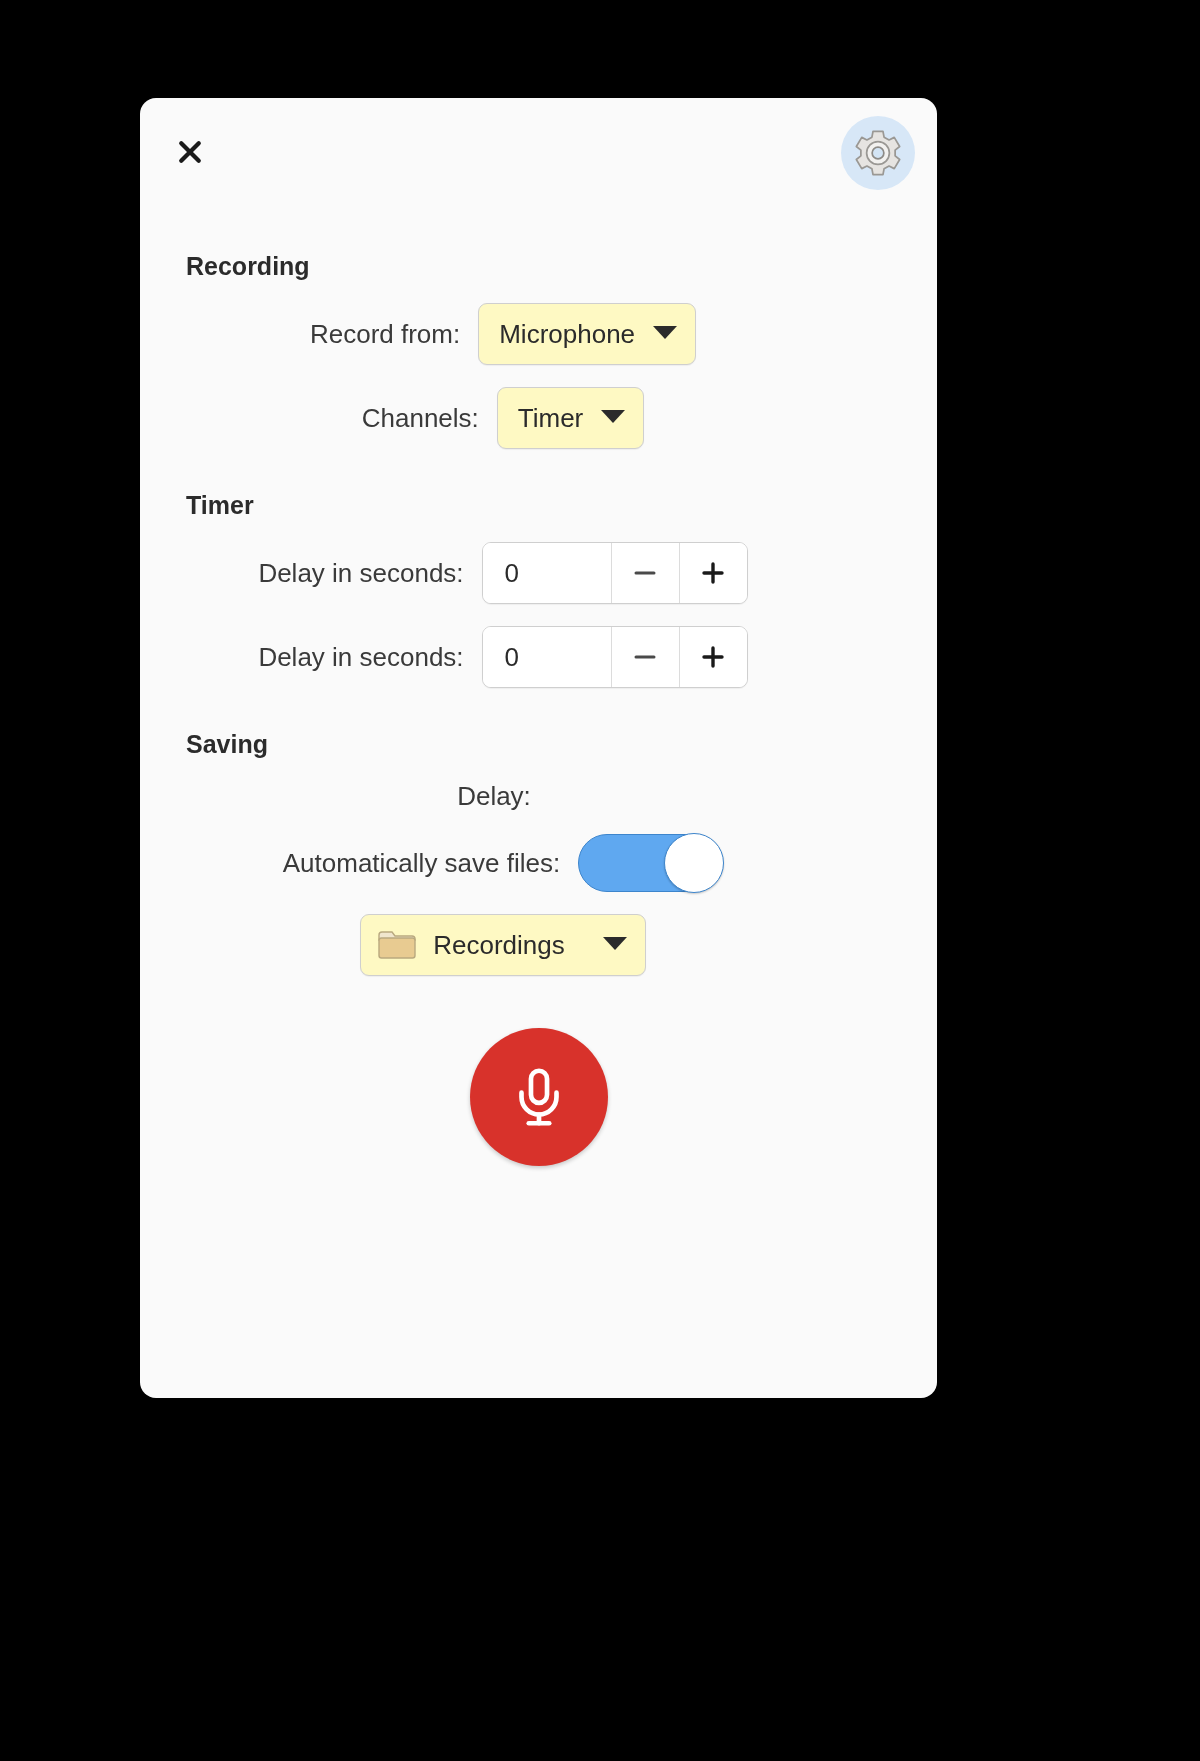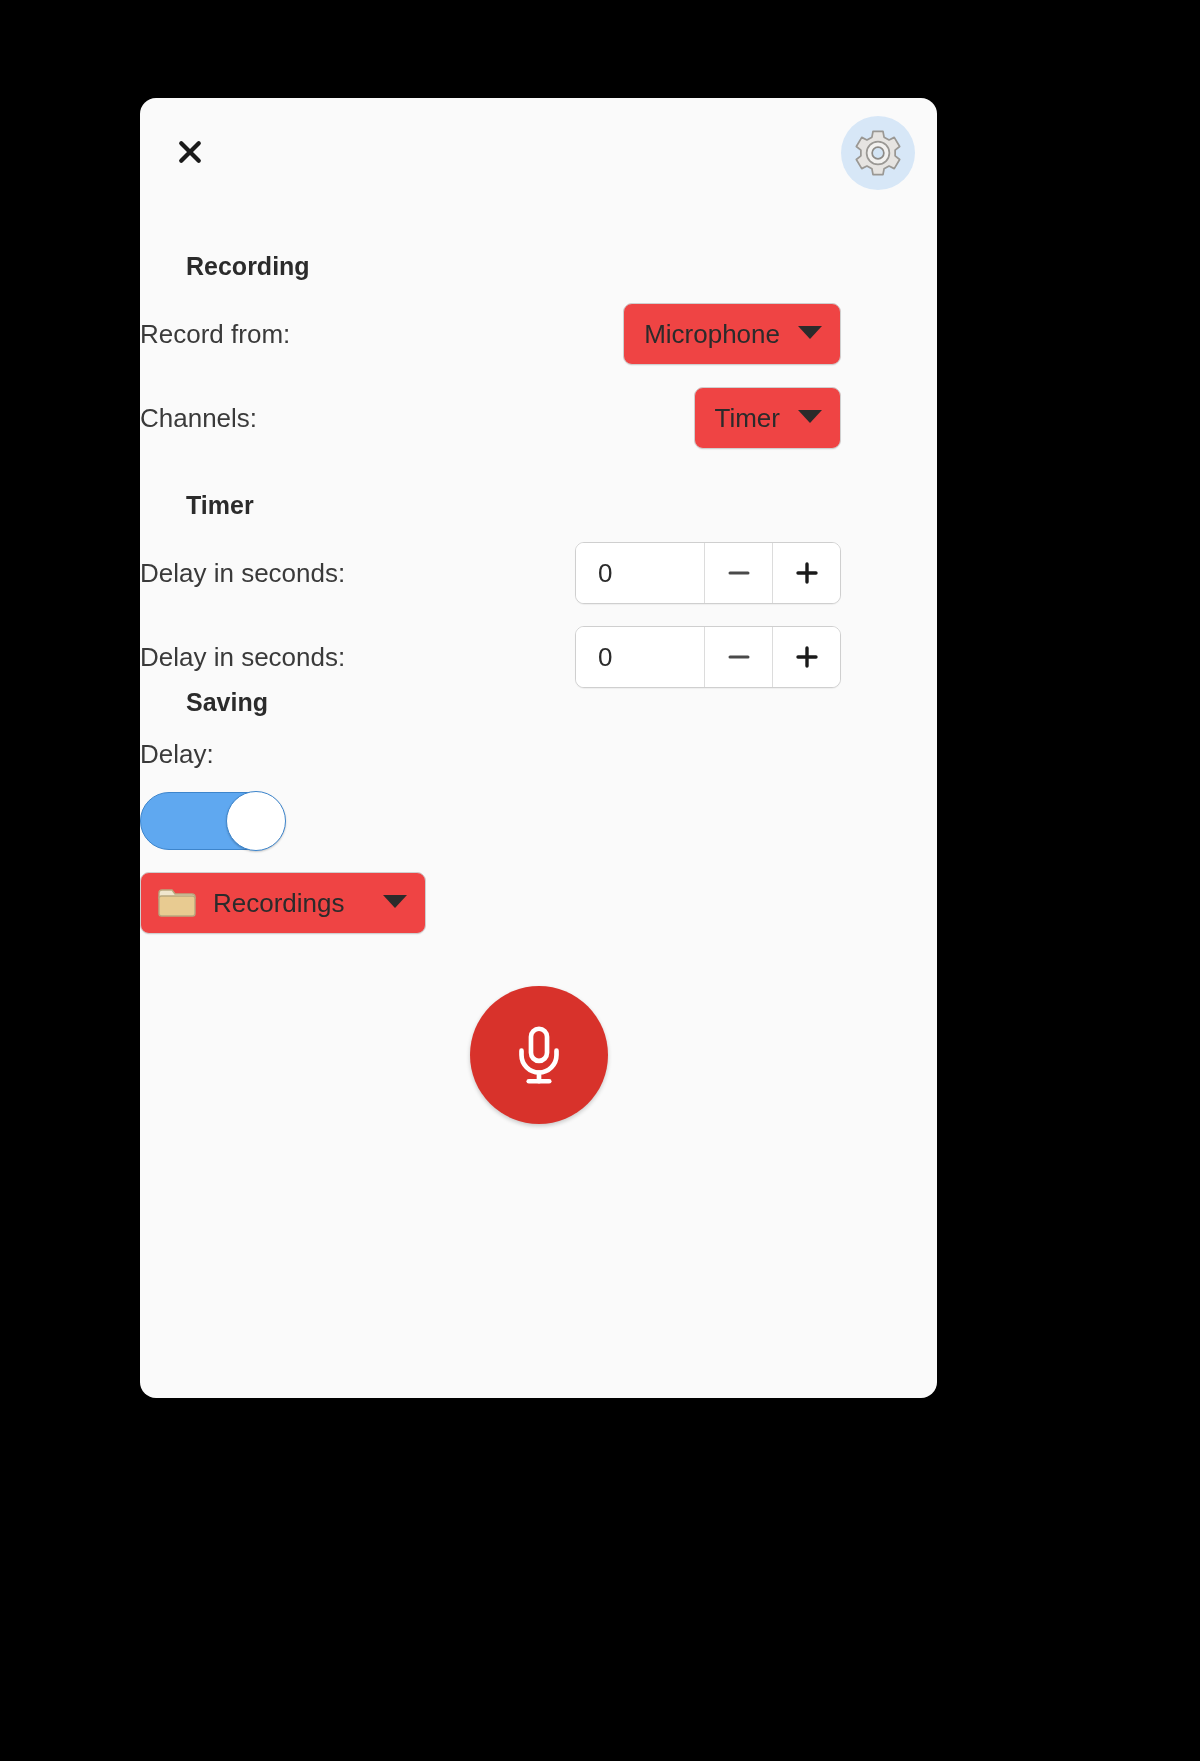--- a/index.html
+++ b/index.html
@@ -77,42 +77,42 @@
   .section-title {
     font-size: 25px;
     font-weight: bold;
     color: #2b2b2b;
     padding-left: 46px;
     margin-bottom: 10px;
   }
 
   .section-title.recording  { margin-top: 38px; }
   .section-title.timer      { margin-top: 42px; }
-  .section-title.saving     { }
+  .section-title.saving     { margin-top: 42px; }
 
   .row {
     display: flex;
     align-items: center;
-    justify-content: space-between;
-    padding-right: 96px;
+    justify-content: center;
+    padding-right: 71px;
     margin-top: 22px;
   }
 
   .row-label {
     font-size: 26px;
     color: #3a3a3a;
     margin-right: 18px;
     white-space: nowrap;
   }
 
   
   .dropdown {
     display: inline-flex;
     align-items: center;
-    background: #ef4444;
+    background: #fef9c3;
     border: 1px solid #cfcfcf;
     border-radius: 9px;
     height: 62px;
     padding: 0 16px 0 20px;
     cursor: pointer;
     box-shadow: 0 1px 1px rgba(0,0,0,0.05);
   }
   .dropdown .dd-text {
     font-size: 26px;
     color: #2b2b2b;
@@ -299,20 +299,21 @@
         </div>
       </div>
 
       <div class="section-title saving">Saving</div>
 
       <div class="row">
         <span class="row-label">Delay:</span>
       </div>
 
       <div class="row">
+        <span class="row-label">Automatically save files:</span>
         <div class="switch-wrap">
           <div class="switch">
             <div class="knob"></div>
           </div>
         </div>
       </div>
 
       <div class="row">
         <div class="dropdown folder">
           <span class="folder-icon">

